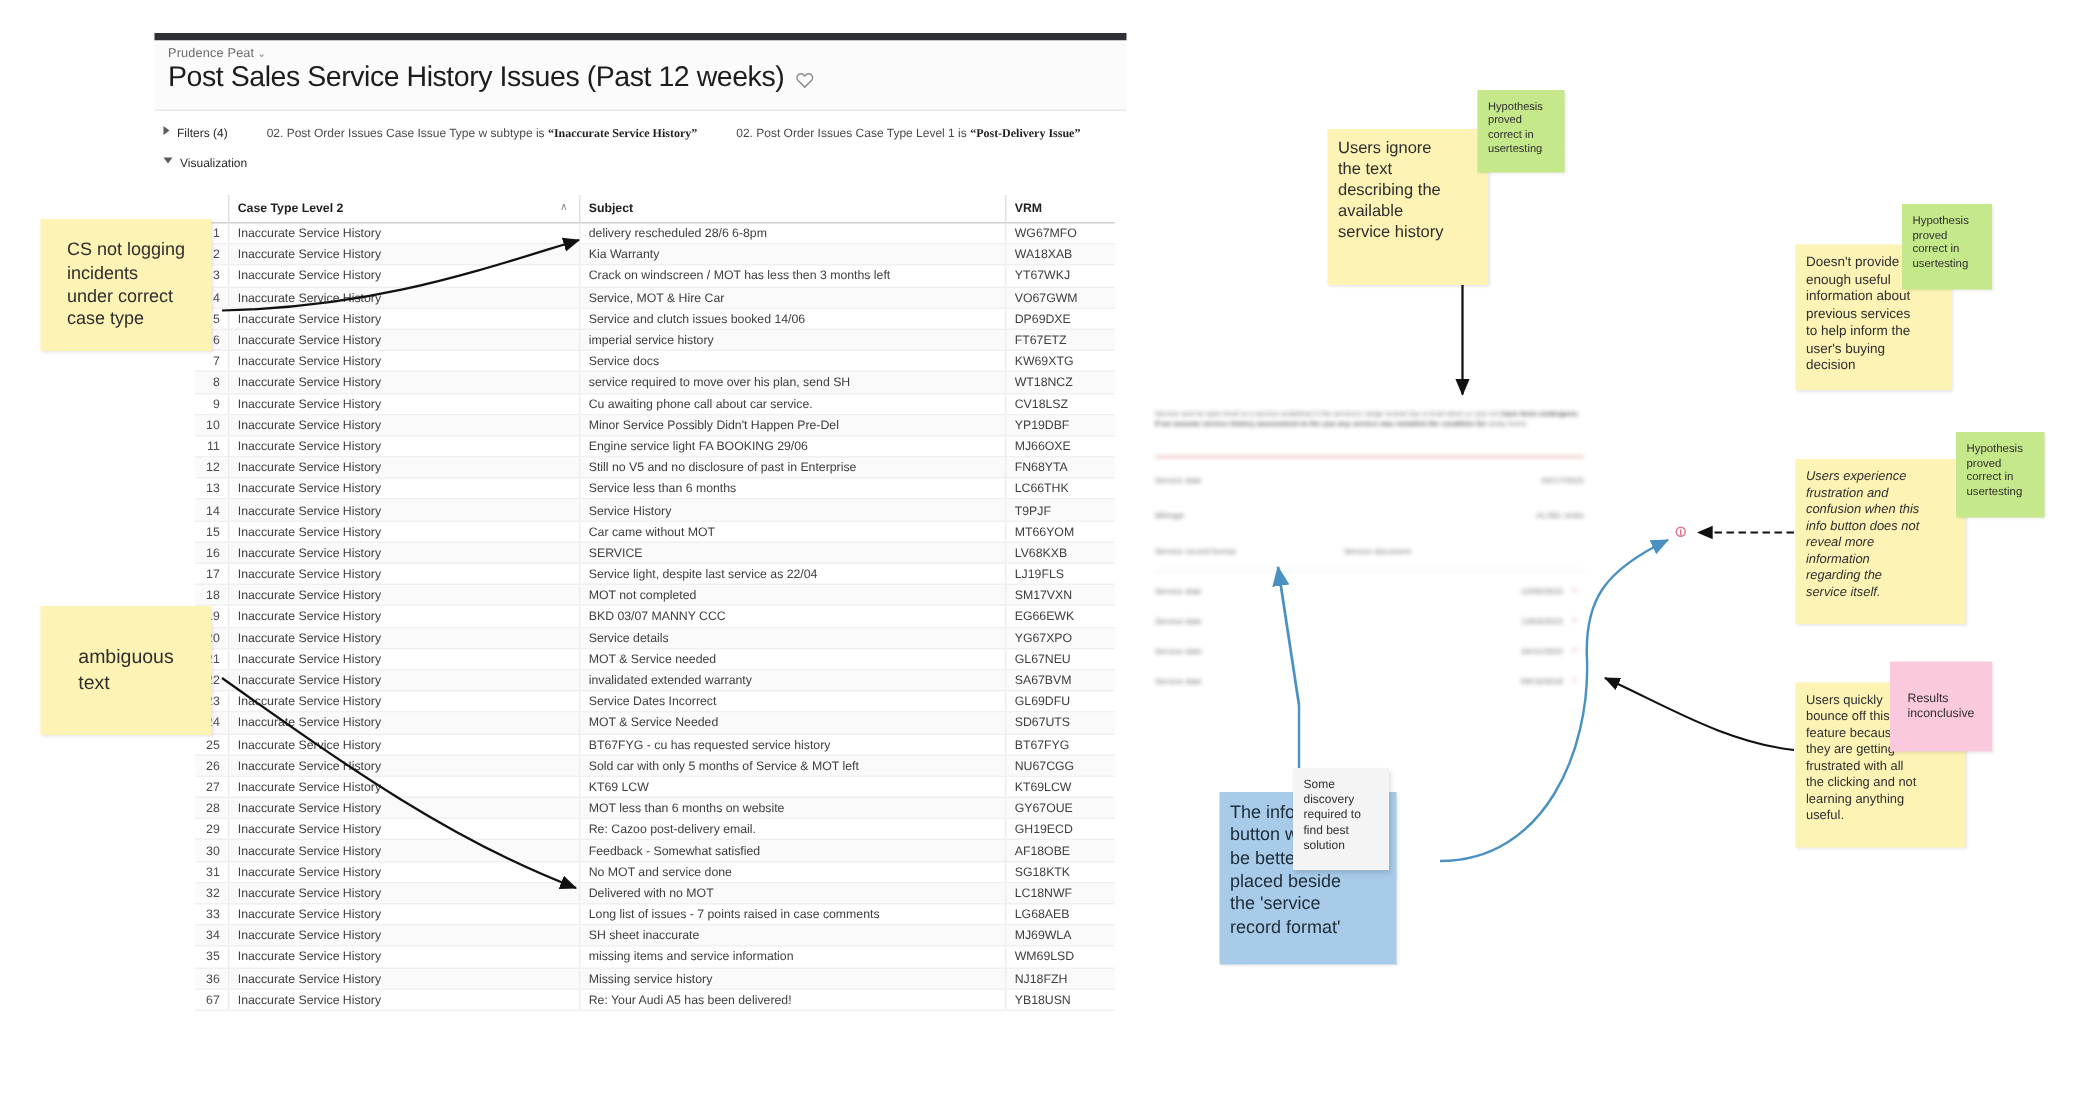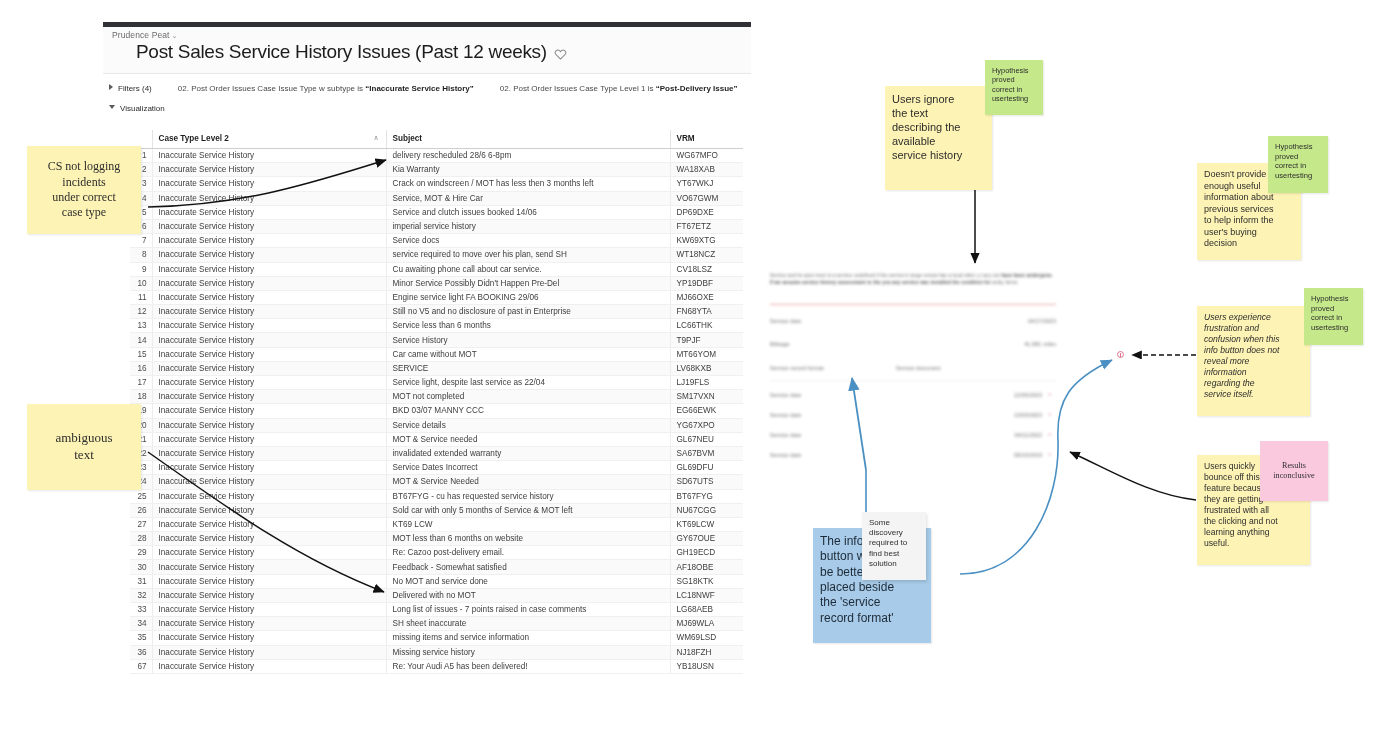--- a/index.html
+++ b/index.html
@@ -54,21 +54,20 @@
     display: flex;
     align-items: center;
     gap: 7px;
   }
   #page-title {
     font-size: 19px;
     font-weight: 400;
     color: #1c1c1c;
     letter-spacing: -0.3px;
     white-space: nowrap;
-    margin-left: 24px;
   }
   .heart-icon {
     display: inline-block;
     width: 13px; height: 13px;
     position: relative;
     top: 1px;
   }
 
   
   #filters-row {
@@ -93,21 +92,21 @@
   }
   .tri.down {
     border-left: 3.2px solid transparent;
     border-right: 3.2px solid transparent;
     border-top: 4.2px solid #5b5b5b;
     border-bottom: 0;
     top: -2px;
   }
   #filters-label { font-weight: 400; color: #2b2b2b; }
   .filter-chip { margin-left: 26px; color: #4a4a4a; }
-  .filter-chip b { font-weight: 700; color: #1f1f1f; }
+  .filter-chip b { font-weight: 700; color: #1f1f1f; font-family: Liberation Serif, serif; }
 
   #viz-row {
     position: absolute;
     left: 6px; top: 82px;
     font-size: 8px;
     color: #2b2b2b;
     display: flex;
     align-items: baseline;
   }
 
@@ -171,21 +170,21 @@
     line-height: 1.28;
     white-space: pre-line;
     box-shadow: 1px 1px 2px rgba(0,0,0,0.10);
   }
   .note.yellow  { background: #fdf3b4; color: #2e2e2e; }
   .note.green   { background: #c4e88a; color: #2e2e2e; }
   .note.blue    { background: #a7cbe8; color: #1e2b38; }
   .note.pink    { background: #fbc9de; color: #2e2e2e; }
   .note.grey    { background: #f4f4f4; color: #2e2e2e; box-shadow: 1px 2px 3px rgba(0,0,0,0.13); }
 
-  .note.center { text-align: center; display: flex; align-items: center; justify-content: center; font-family: Liberation Serif, serif; }
+  .note.center { text-align: left; display: flex; align-items: center; justify-content: center; }
 
   
   #product-shot {
     position: absolute;
     left: 766px;
     top: 272px;
     width: 290px;
     height: 180px;
     filter: blur(1.4px);
     opacity: 0.92;

